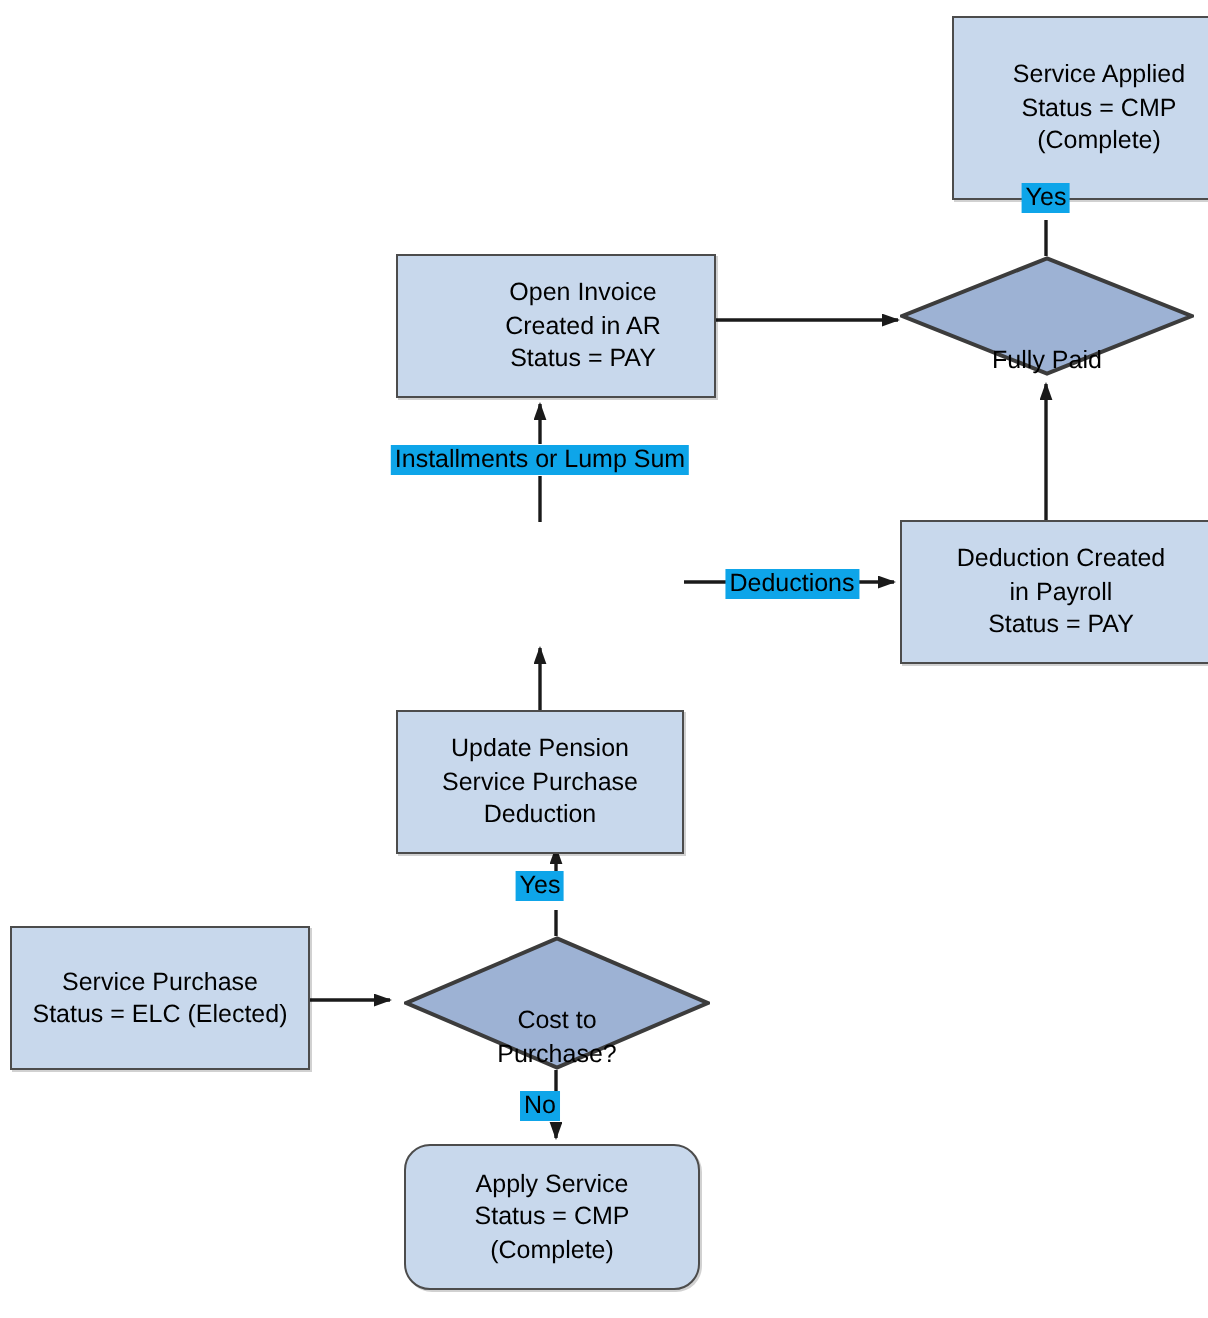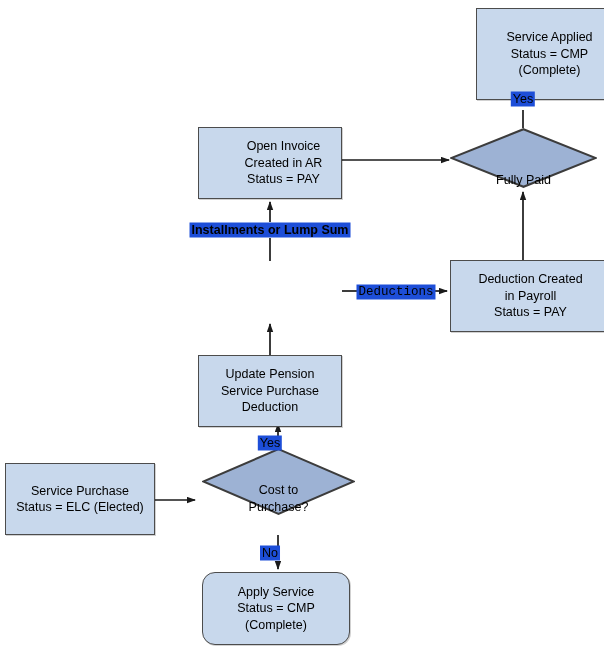--- a/index.html
+++ b/index.html
@@ -62,21 +62,21 @@
     padding: 0 4px;
     white-space: pre-line;
   }
   .edge-label {
     position: absolute;
     font-size: 12.5px;
     line-height: 15px;
     color: #000000;
     white-space: nowrap;
     z-index: 4;
-    background: #1d4ed8;
+    background: #0ea5e9;
     padding: 0 2px;
   }
 </style>
 </head>
 <body>
 
 <div id="canvas">
 
   <svg id="edges" viewBox="0 0 604 659" xmlns="http://www.w3.org/2000/svg">
     <defs>
@@ -133,21 +133,21 @@
 (Complete)</span>
   </div>
 
   <div class="node decision" style="left:450px; top:128px; width:147px; height:60px;">
     <svg class="diamond-shape" viewBox="0 0 147 60" preserveAspectRatio="none">
       <polygon points="73.5,1.2 145.8,30 73.5,58.8 1.2,30" fill="#9db2d4" stroke="#3c3c3c" stroke-width="2" vector-effect="non-scaling-stroke"></polygon>
     </svg>
     <span class="label">Fully Paid</span>
   </div>
 
-  <div class="node process" style="left:198px; top:127px; width:144px; height:72px;padding-left:27px;">
+  <div class="node process" style="left:198px; top:127px; width:160px; height:72px;padding-left:27px;">
     <span class="label">Open Invoice
 Created in AR
 Status = PAY</span>
   </div>
 
 
   <div class="node process" style="left:450px; top:260px; width:161px; height:72px;">
     <span class="label">Deduction Created
 in Payroll
 Status = PAY</span>
@@ -157,37 +157,37 @@
     <span class="label">Update Pension
 Service Purchase
 Deduction</span>
   </div>
 
   <div class="node process" style="left:5px; top:463px; width:150px; height:72px;">
     <span class="label">Service Purchase
 Status = ELC (Elected)</span>
   </div>
 
-  <div class="node decision" style="left:202px; top:448px; width:153px; height:67px;">
+  <div class="node decision" style="left:202px; top:468px; width:153px; height:67px;">
     <svg class="diamond-shape" viewBox="0 0 153 67" preserveAspectRatio="none">
       <polygon points="76.5,1.2 151.8,33.5 76.5,65.8 1.2,33.5" fill="#9db2d4" stroke="#3c3c3c" stroke-width="2" vector-effect="non-scaling-stroke"></polygon>
     </svg>
     <span class="label">Cost to
 Purchase?</span>
   </div>
 
   <div class="node process" style="left:202px; top:572px; width:148px; height:73px;border-radius:13px;">
     <span class="label">Apply Service
 Status = CMP
 (Complete)</span>
   </div>
 
   <div class="edge-label" style="left:523px; top:99px; transform:translate(-50%,-50%);">Yes</div>
 
-  <div class="edge-label" style="left:270px; top:230px; transform:translate(-50%,-50%);font-weight:bold;">Installments or Lump Sum</div>
+  <div class="edge-label" style="left:270px; top:230px; transform:translate(-50%,-50%);">Installments or Lump Sum</div>
 
-  <div class="edge-label" style="left:396px; top:292px; transform:translate(-50%,-50%);font-family:Liberation Mono, monospace;">Deductions</div>
+  <div class="edge-label" style="left:396px; top:292px; transform:translate(-50%,-50%);">Deductions</div>
 
   <div class="edge-label" style="left:270px; top:443px; transform:translate(-50%,-50%);">Yes</div>
 
   <div class="edge-label" style="left:270px; top:553px; transform:translate(-50%,-50%);">No</div>
 
 </div>
 
 </body></html>

